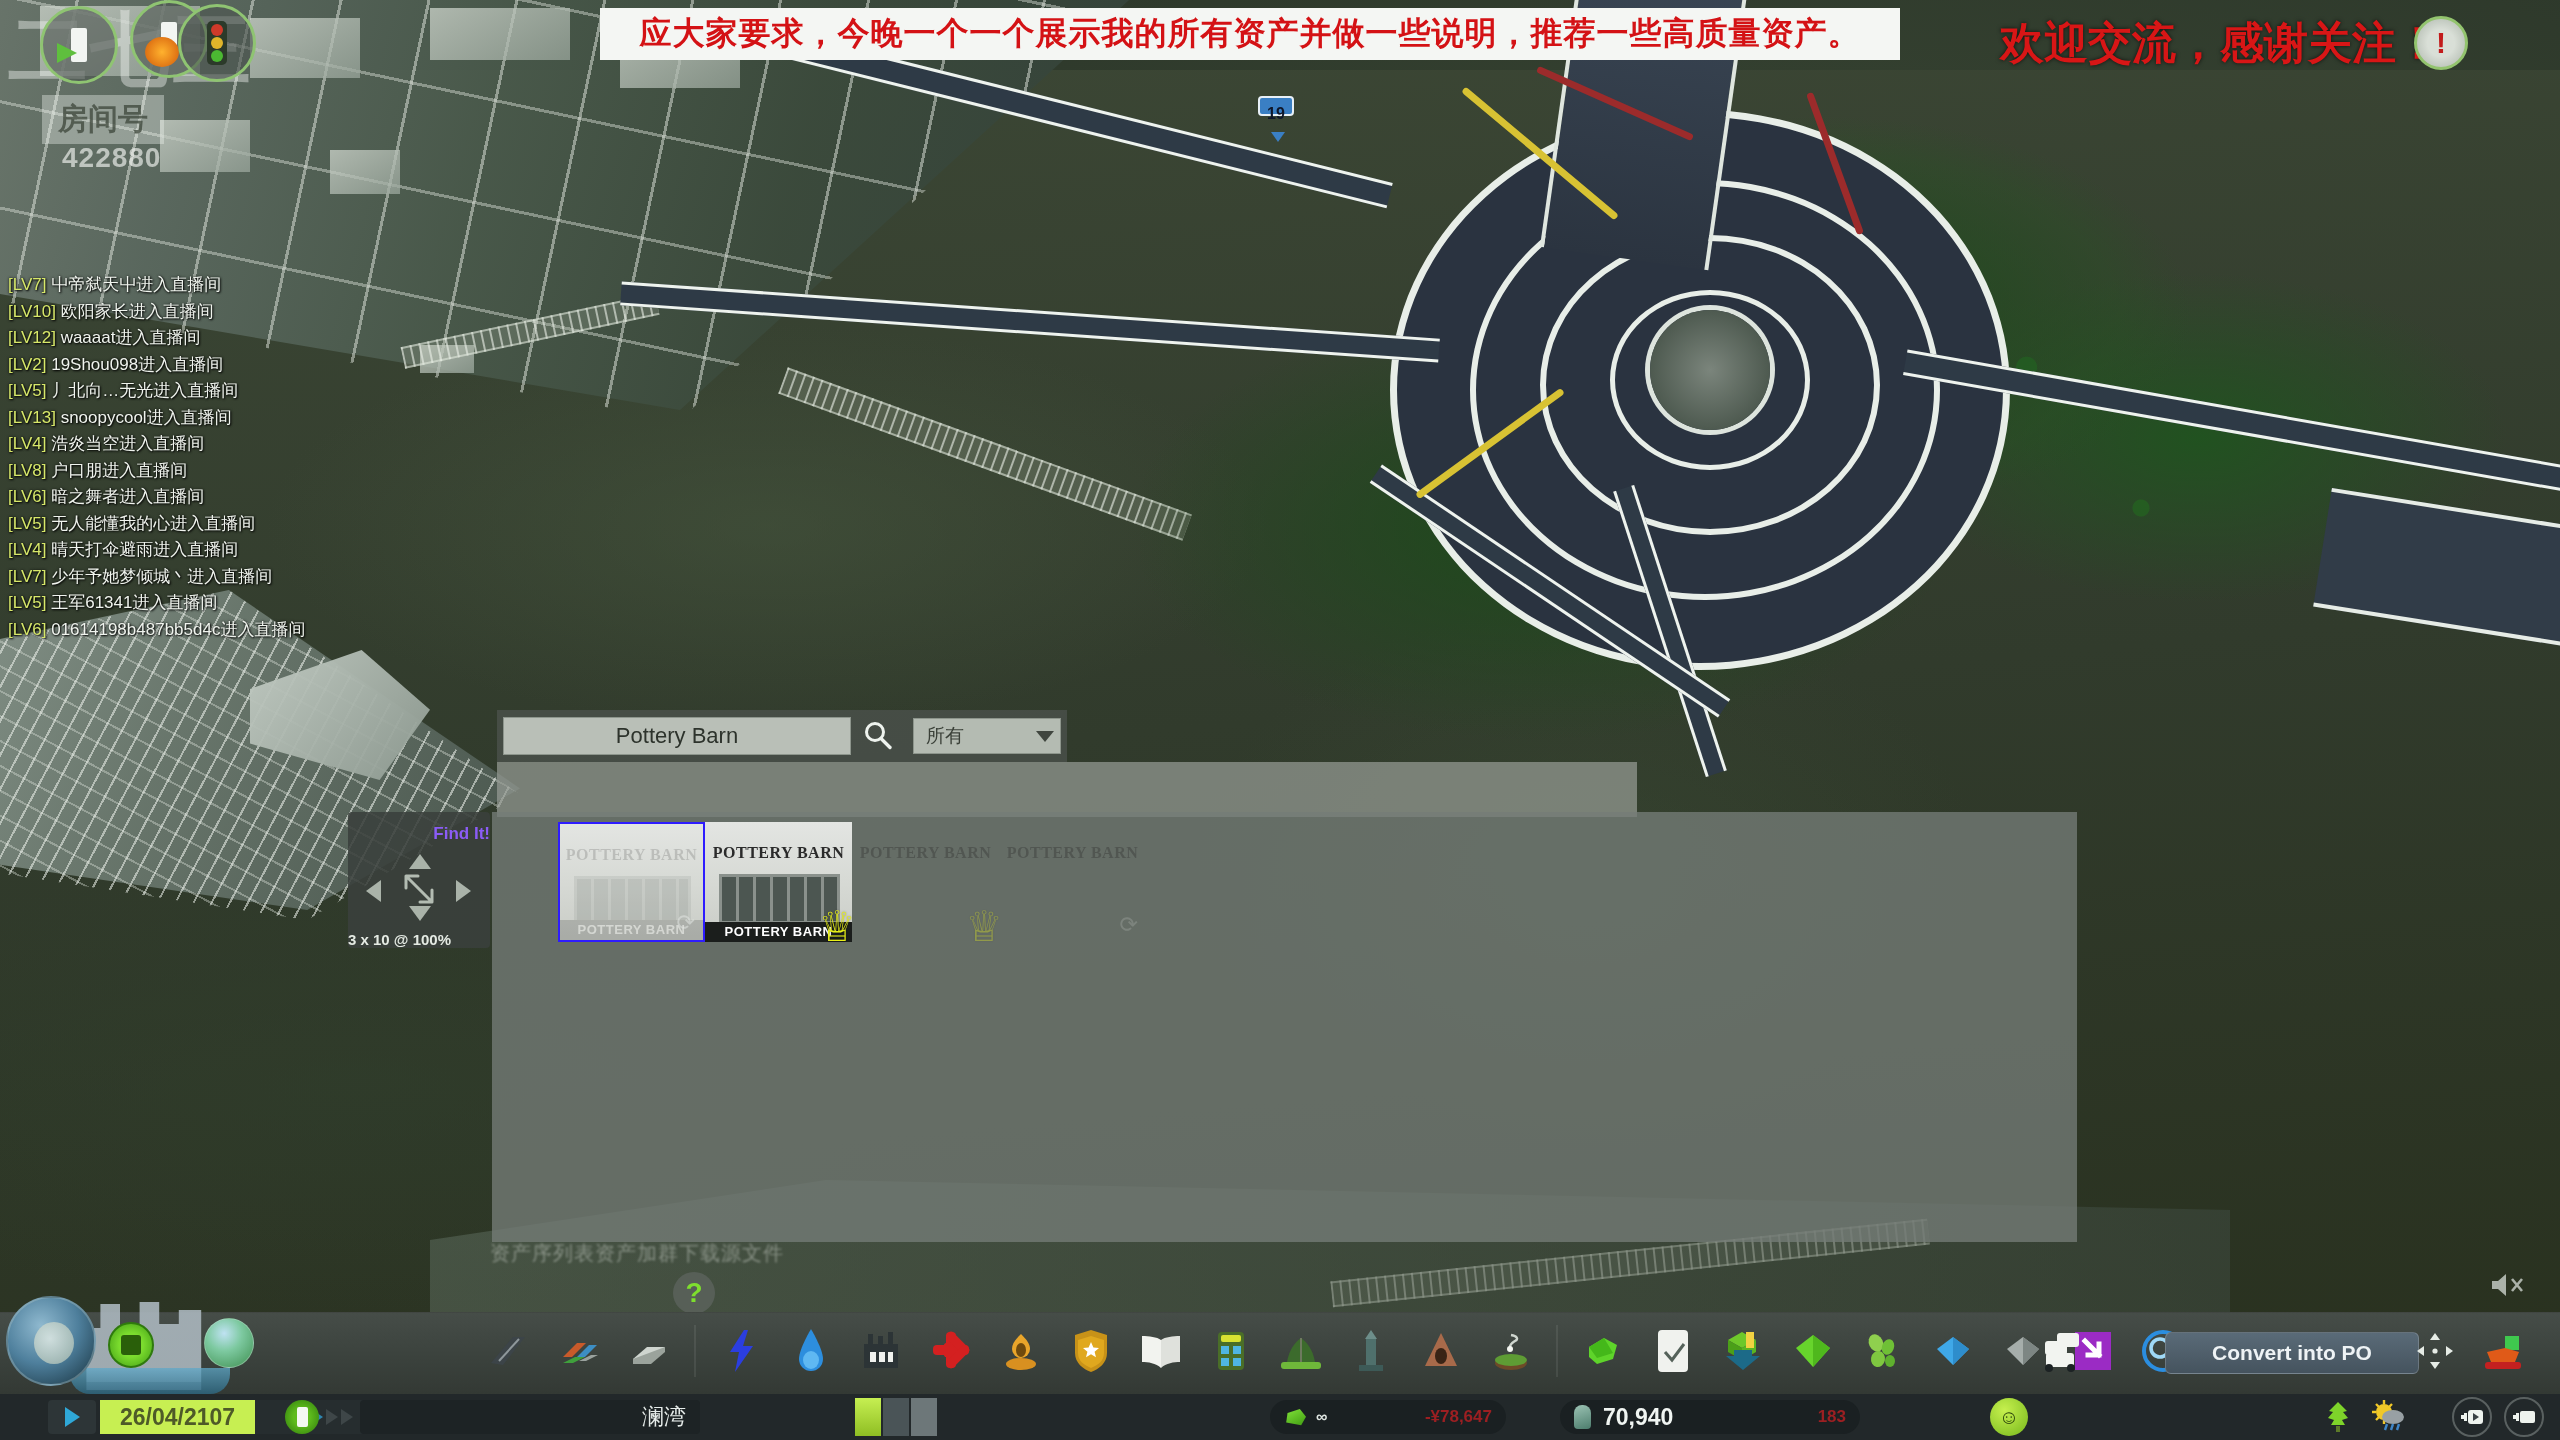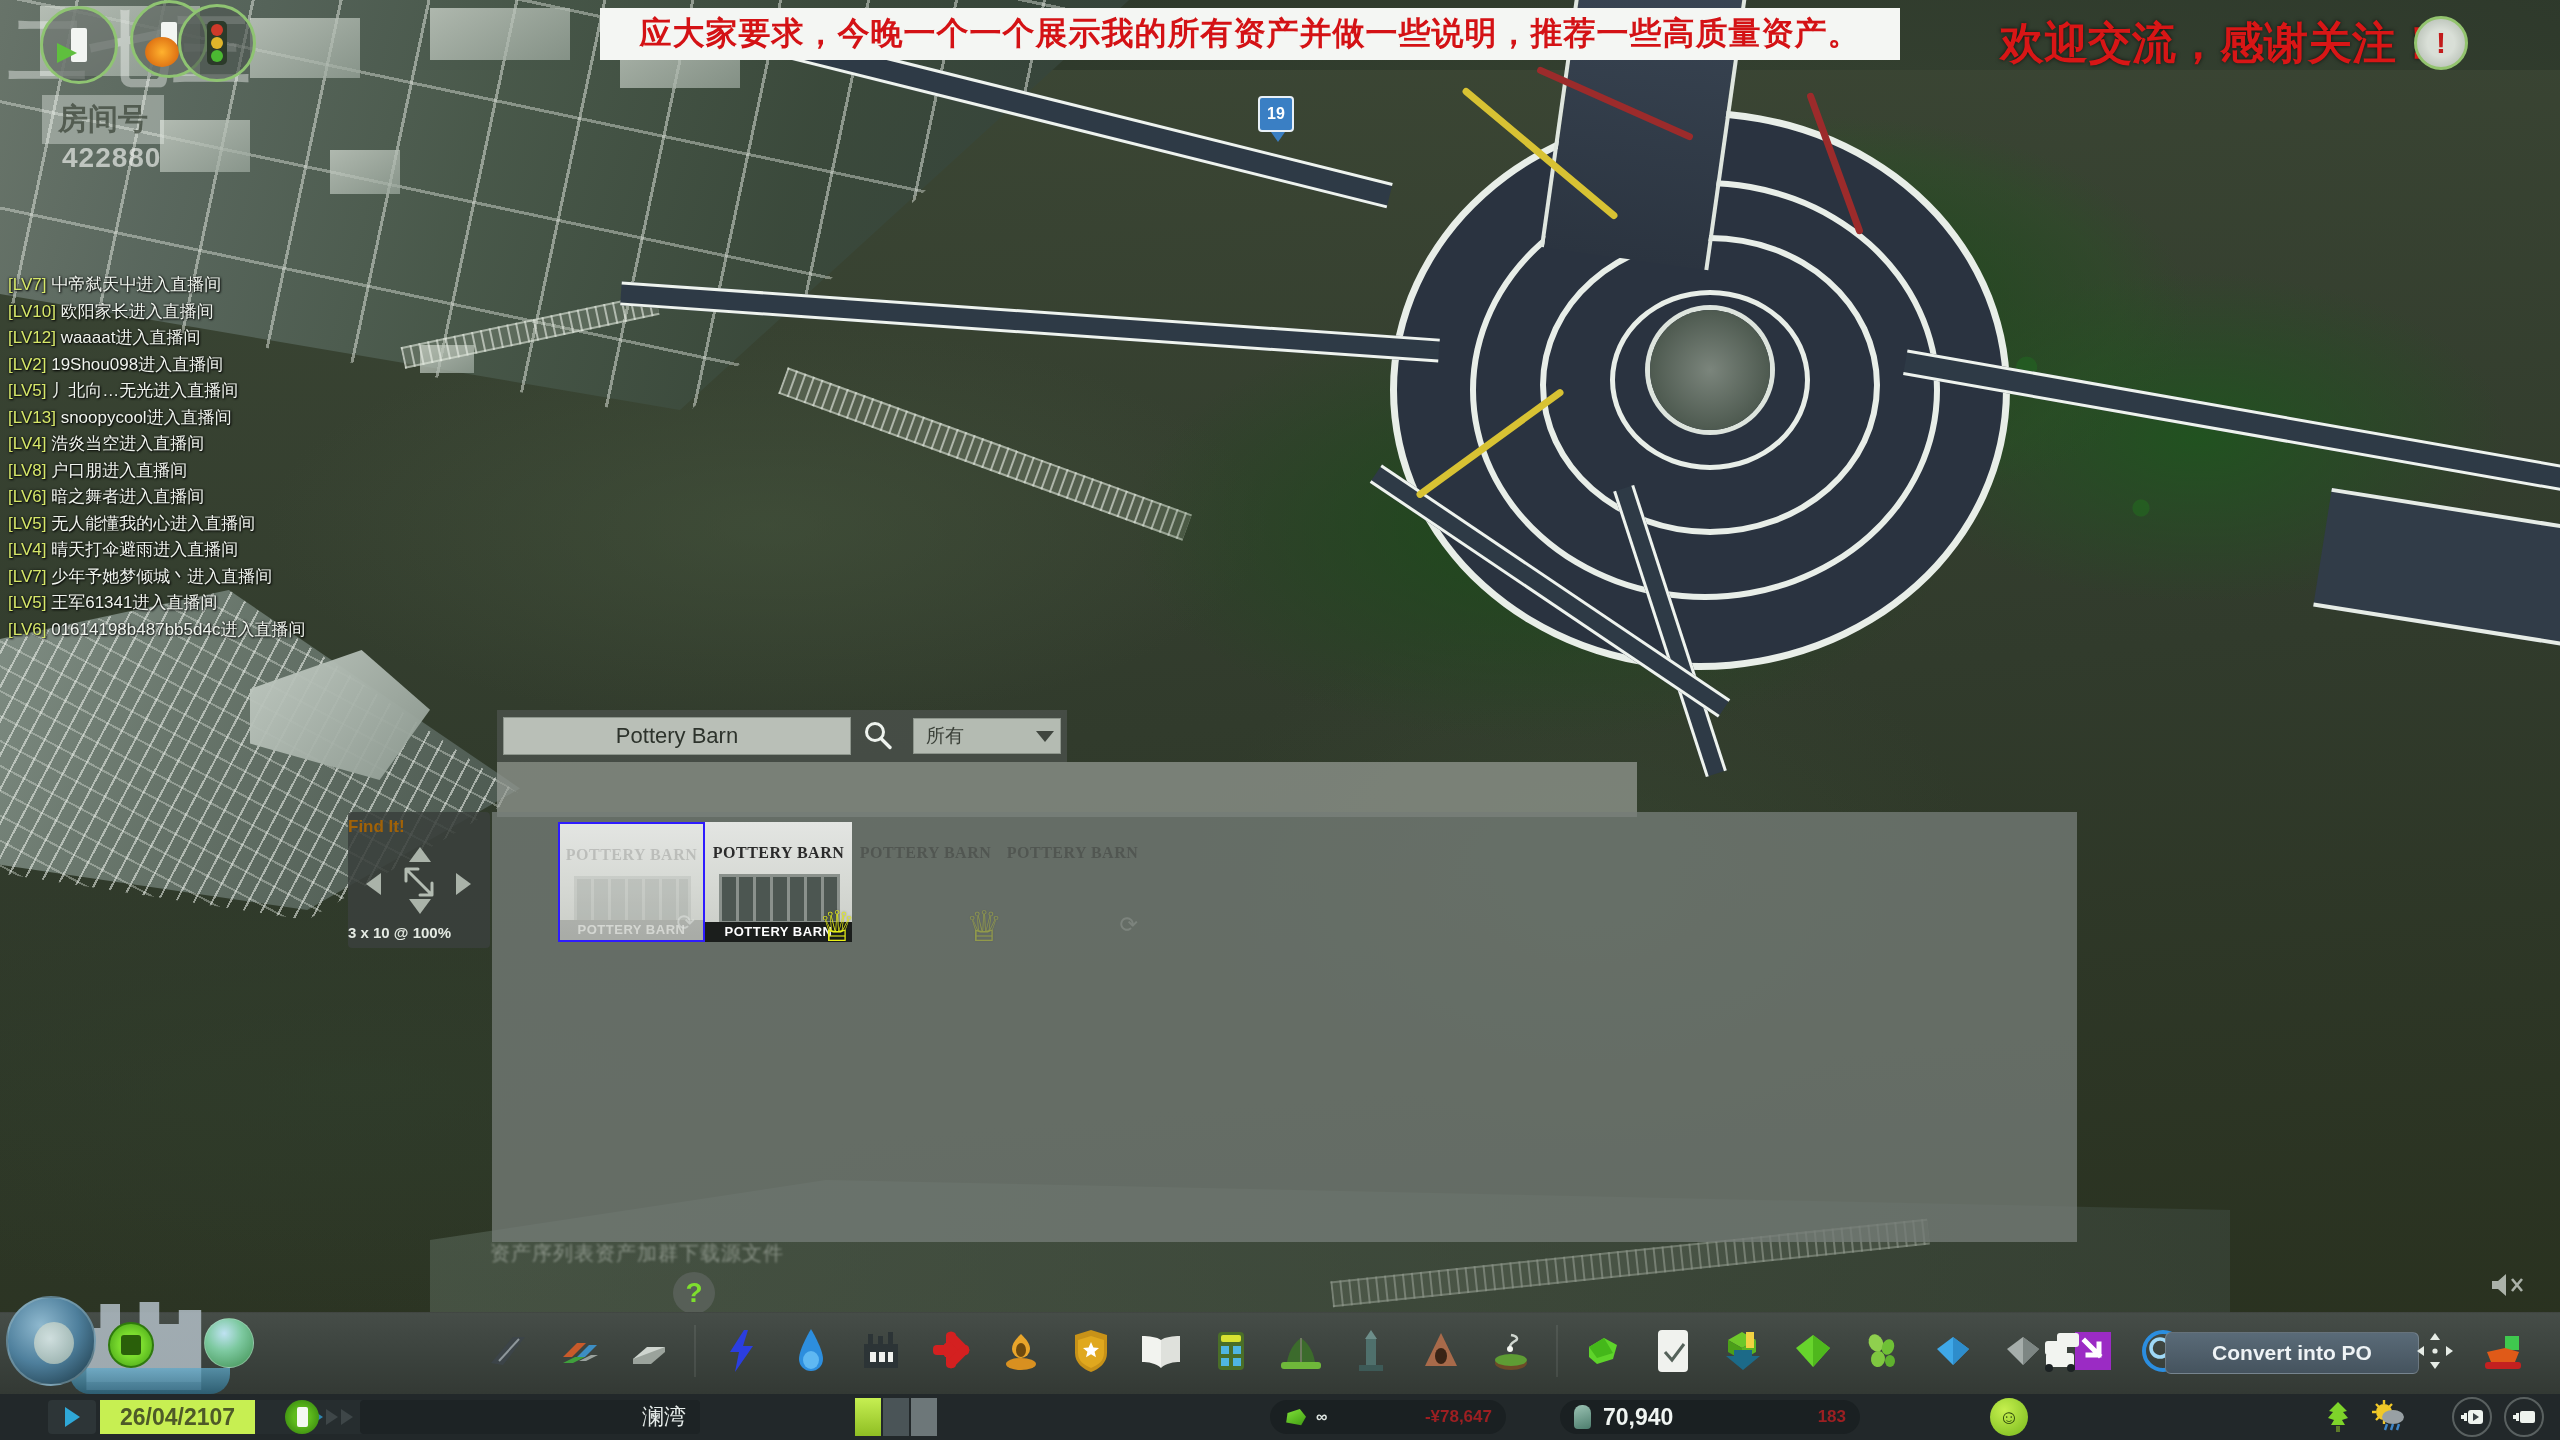--- a/index.html
+++ b/index.html
@@ -141,23 +141,23 @@
     background-color: rgba(180,190,175,.22);
     border-top: 2px solid rgba(230,236,226,.55);
     border-bottom: 2px solid rgba(230,236,226,.55);
   }
   .rail.a { left: 770px; top: 440px; width: 430px; height: 28px; transform: rotate(20deg); }
   .rail.b { left: 400px; top: 320px; width: 260px; height: 22px; transform: rotate(-12deg); }
   .rail.c { left: 1330px; top: 1250px; width: 600px; height: 26px; transform: rotate(-6deg); opacity: .5; }
 
   
   .map-pin {
-    position: absolute; left: 1258px; top: 96px; width: 36px; height: 36px;
+    position: absolute; left: 1258px; top: 96px; width: 36px; height: 20px;
     background: #3a7fc4; border: 2px solid #e8f0f8; border-radius: 4px;
-    color: #ffffff; font-size: 16px; font-weight: bold; text-align: center; line-height: 32px;
+    color: #0f172a; font-size: 16px; font-weight: bold; text-align: center; line-height: 32px;
   }
   .map-pin::after {
     content: ''; position: absolute; left: 11px; top: 34px;
     border-left: 7px solid transparent; border-right: 7px solid transparent;
     border-top: 10px solid #3a7fc4;
   }
 
   
   .stream-overlay { position: absolute; left: 0; top: 0; width: 300px; height: 190px; }
   .so-circle {
@@ -327,22 +327,22 @@
   }
 
   
   .findit-panel {
     position: absolute; left: 348px; top: 812px; width: 142px; height: 136px;
     background: rgba(58,64,60,.88);
     border-radius: 4px;
     color: #dfe6de;
   }
   .findit-title {
-    text-align: left; font-size: 17px; font-weight: bold; padding-top: 5px;
-    color: #a16207;
+    text-align: right; font-size: 17px; font-weight: bold; padding-top: 12px;
+    color: #8b5cf6;
   }
   .dpad { position: relative; width: 142px; height: 86px; }
   .tri { position: absolute; width: 0; height: 0; cursor: pointer; }
   .tri.up    { left: 61px; top: 10px; border-left: 11px solid transparent; border-right: 11px solid transparent; border-bottom: 15px solid #aab3a9; }
   .tri.down  { left: 61px; top: 62px; border-left: 11px solid transparent; border-right: 11px solid transparent; border-top: 15px solid #aab3a9; }
   .tri.left  { left: 18px; top: 36px; border-top: 11px solid transparent; border-bottom: 11px solid transparent; border-right: 15px solid #aab3a9; }
   .tri.right { left: 108px; top: 36px; border-top: 11px solid transparent; border-bottom: 11px solid transparent; border-left: 15px solid #aab3a9; }
   .resize-icon {
     position: absolute; left: 54px; top: 28px; width: 34px; height: 34px;
     cursor: pointer;

